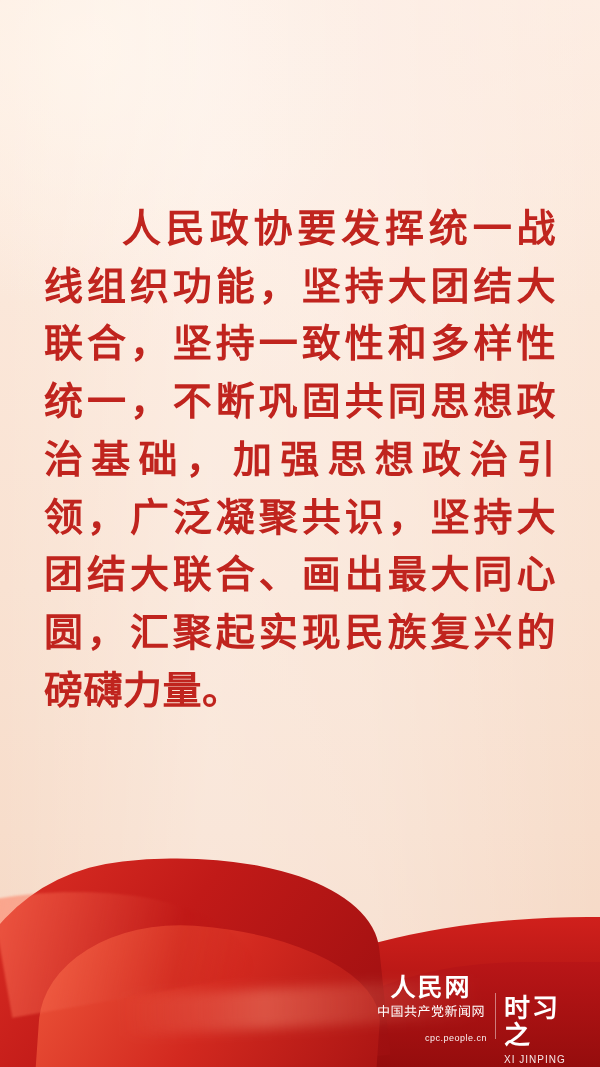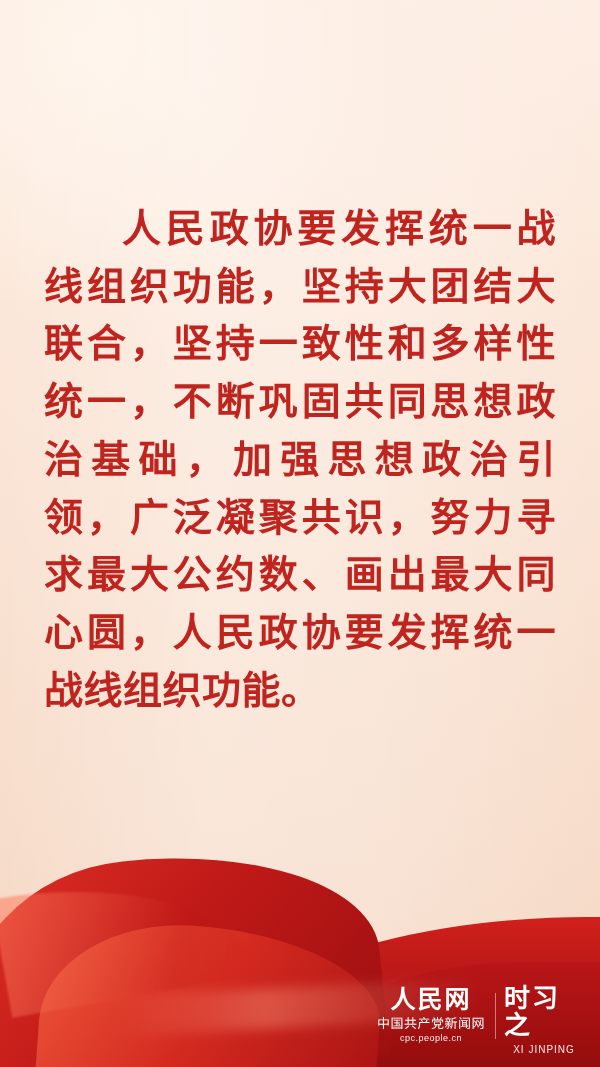--- a/index.html
+++ b/index.html
@@ -154,65 +154,65 @@
     letter-spacing: 2px;
     font-family: "Liberation Serif", "DejaVu Serif", serif;
   }
   .logo-people .sub {
     margin-top: 5px;
     font-size: 13px;
     letter-spacing: 0.5px;
     white-space: nowrap;
   }
   .logo-people .url {
-    margin-top: 4px;
+    margin-top: 16px;
     font-size: 9px;
     letter-spacing: 0.5px;
     opacity: .95;
+    text-align: right;
   }
   .logo-divider {
     position: absolute;
     right: 104px;
     bottom: 28px;
     width: 1px;
     height: 46px;
     background: rgba(255,255,255,0.45);
   }
   .logo-shixi {
     position: absolute;
     right: 16px;
-    bottom: 34px;
+    bottom: 24px;
     width: 80px;
     height: 48px;
     color: #ffffff;
   }
   .logo-shixi .big {
     font-size: 26px;
     font-weight: 700;
     letter-spacing: 2px;
     font-family: "Liberation Serif", "DejaVu Serif", serif;
     line-height: 1.05;
   }
   .logo-shixi .small {
     font-size: 10px;
     letter-spacing: 1px;
     opacity: .9;
     margin-top: 4px;
-    text-align: center;
   }
 </style>
 </head>
 <body>
 
 <div class="poster">
 
   <div class="glow-tl"></div>
   <div class="sheen"></div>
 
-  <div class="quote">人民政协要发挥统一战线组织功能，坚持大团结大联合，坚持一致性和多样性统一，不断巩固共同思想政治基础，加强思想政治引领，广泛凝聚共识，努力寻求最大公约数、画出最大同心圆，人民政协要发挥统一战线组织功能。</div>
+  <div class="quote">人民政协要发挥统一战线组织功能，坚持大团结大联合，坚持一致性和多样性统一，不断巩固共同思想政治基础，加强思想政治引领，广泛凝聚共识，坚持大团结大联合、画出最大同心圆，汇聚起实现民族复兴的磅礴力量。</div>
 
 
   <div class="ribbon-wrap">
     <div class="ribbon-base"></div>
     <div class="ribbon-right"></div>
     <div class="ribbon-right2"></div>
     <div class="ribbon-sweep"></div>
     <div class="ribbon-sweep2"></div>
     <div class="ribbon-fold"></div>
     <div class="ribbon-gloss"></div>

